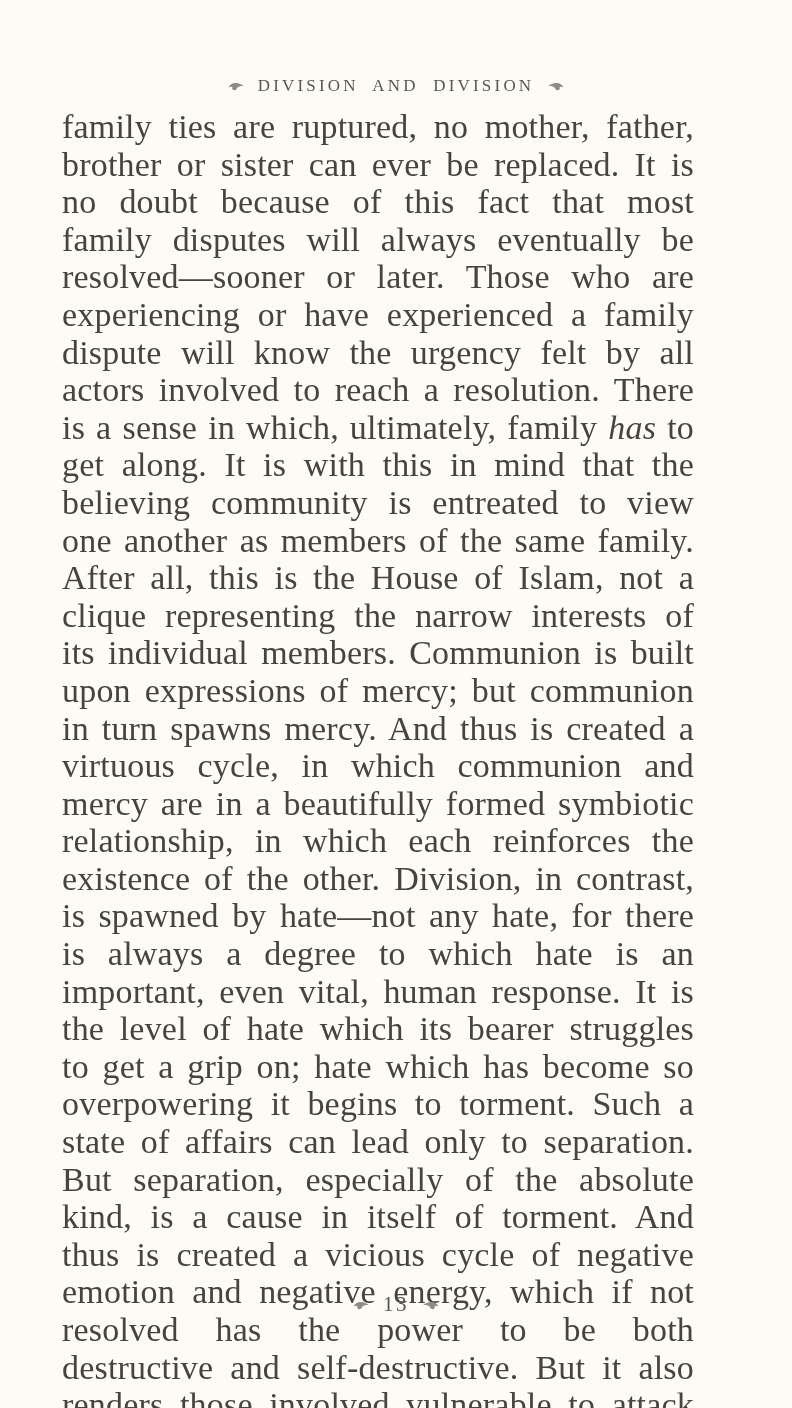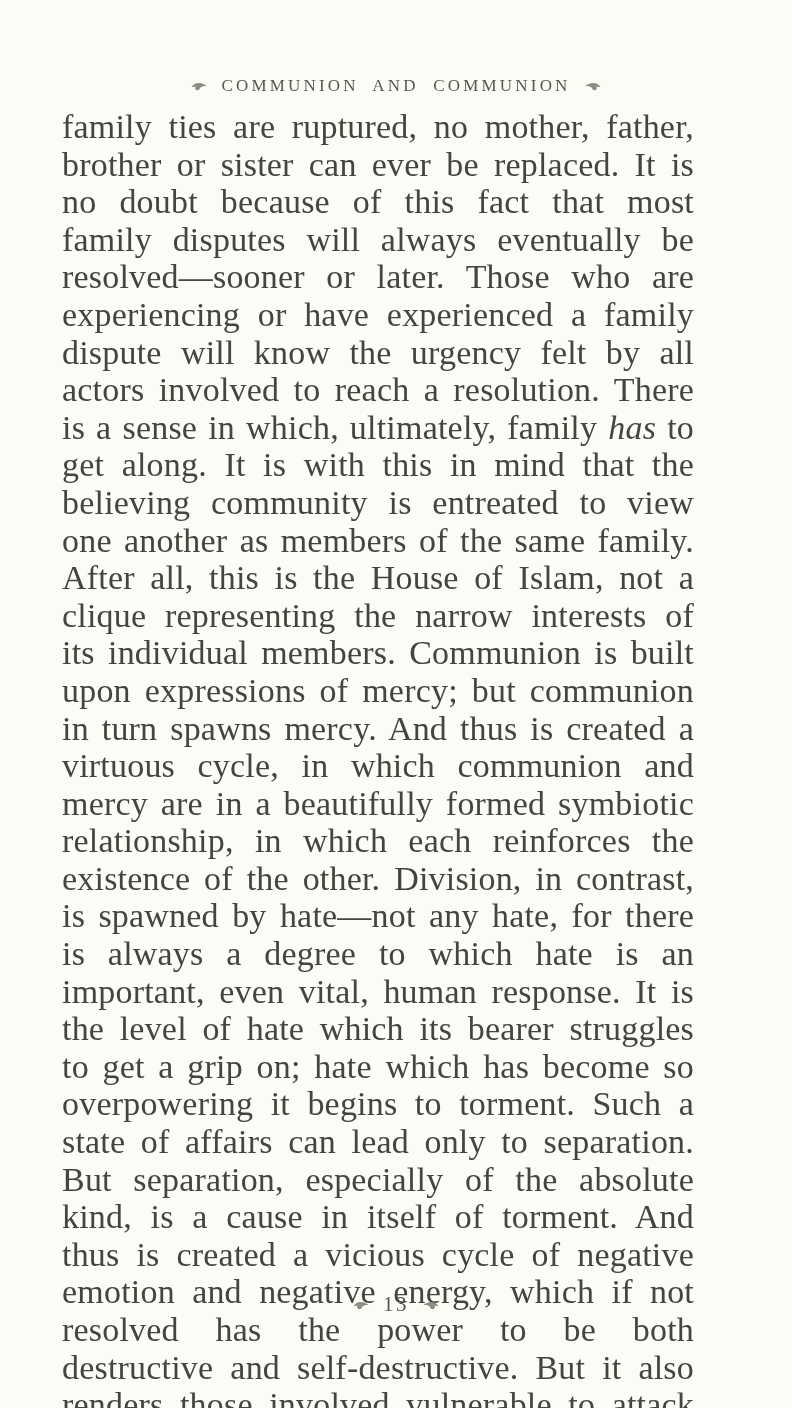--- a/index.html
+++ b/index.html
@@ -83,21 +83,21 @@
 </style>
 </head>
 <body>
 
 <div class="page">
 
   <header class="running-header ornament-row">
     <svg class="fleuron" viewBox="0 0 20 14" aria-hidden="true">
       <path d="M0.6 8.6 C2.6 5.2 5.8 3.4 9.4 3.6 C12.8 3.8 15.6 5.0 18.8 7.2 C15.2 6.8 12.6 7.4 10.8 9.0 C10.2 11.4 8.2 12.4 6.4 11.6 C4.8 10.9 4.4 9.3 5.3 7.8 C3.4 7.7 1.9 8.0 0.6 8.6 Z"></path>
     </svg>
-    <span class="header-title">COMMUNION AND COMMUNION</span>
+    <span class="header-title">DIVISION AND DIVISION</span>
     <svg class="fleuron mirrored" viewBox="0 0 20 14" aria-hidden="true">
       <path d="M0.6 8.6 C2.6 5.2 5.8 3.4 9.4 3.6 C12.8 3.8 15.6 5.0 18.8 7.2 C15.2 6.8 12.6 7.4 10.8 9.0 C10.2 11.4 8.2 12.4 6.4 11.6 C4.8 10.9 4.4 9.3 5.3 7.8 C3.4 7.7 1.9 8.0 0.6 8.6 Z"></path>
     </svg>
   </header>
 
   <main class="body-text">
     <p><span>family ties are ruptured, no mother, father, brother or sister can ever be replaced. It is no doubt because of this fact that most family disputes will always eventually be resolved—sooner or later. Those who are experiencing or have experienced a family dispute will know the urgency felt by all actors involved to reach a resolution. There is a sense in which, ultimately, family </span><em>has</em><span> to get along. It is with this in mind that the believing community is entreated to view one another as members of the same family. After all, this is the House of Islam, not a clique representing the narrow interests of its individual members. Communion is built upon expressions of mercy; but communion in turn spawns mercy. And thus is created a virtuous cycle, in which communion and mercy are in a beautifully formed symbiotic relationship, in which each reinforces the existence of the other. Division, in contrast, is spawned by hate—not any hate, for there is always a degree to which hate is an important, even vital, human response. It is the level of hate which its bearer struggles to get a grip on; hate which has become so overpowering it begins to torment. Such a state of affairs can lead only to separation. But separation, especially of the absolute kind, is a cause in itself of torment. And thus is created a vicious cycle of negative emotion and negative energy, which if not resolved has the power to be both destructive and self-destructive. But it also renders those involved vulnerable to attack from without. And here lies the greatest challenge facing the Muslim community; a</span></p>
   </main>
 
   <footer class="page-footer ornament-row">

